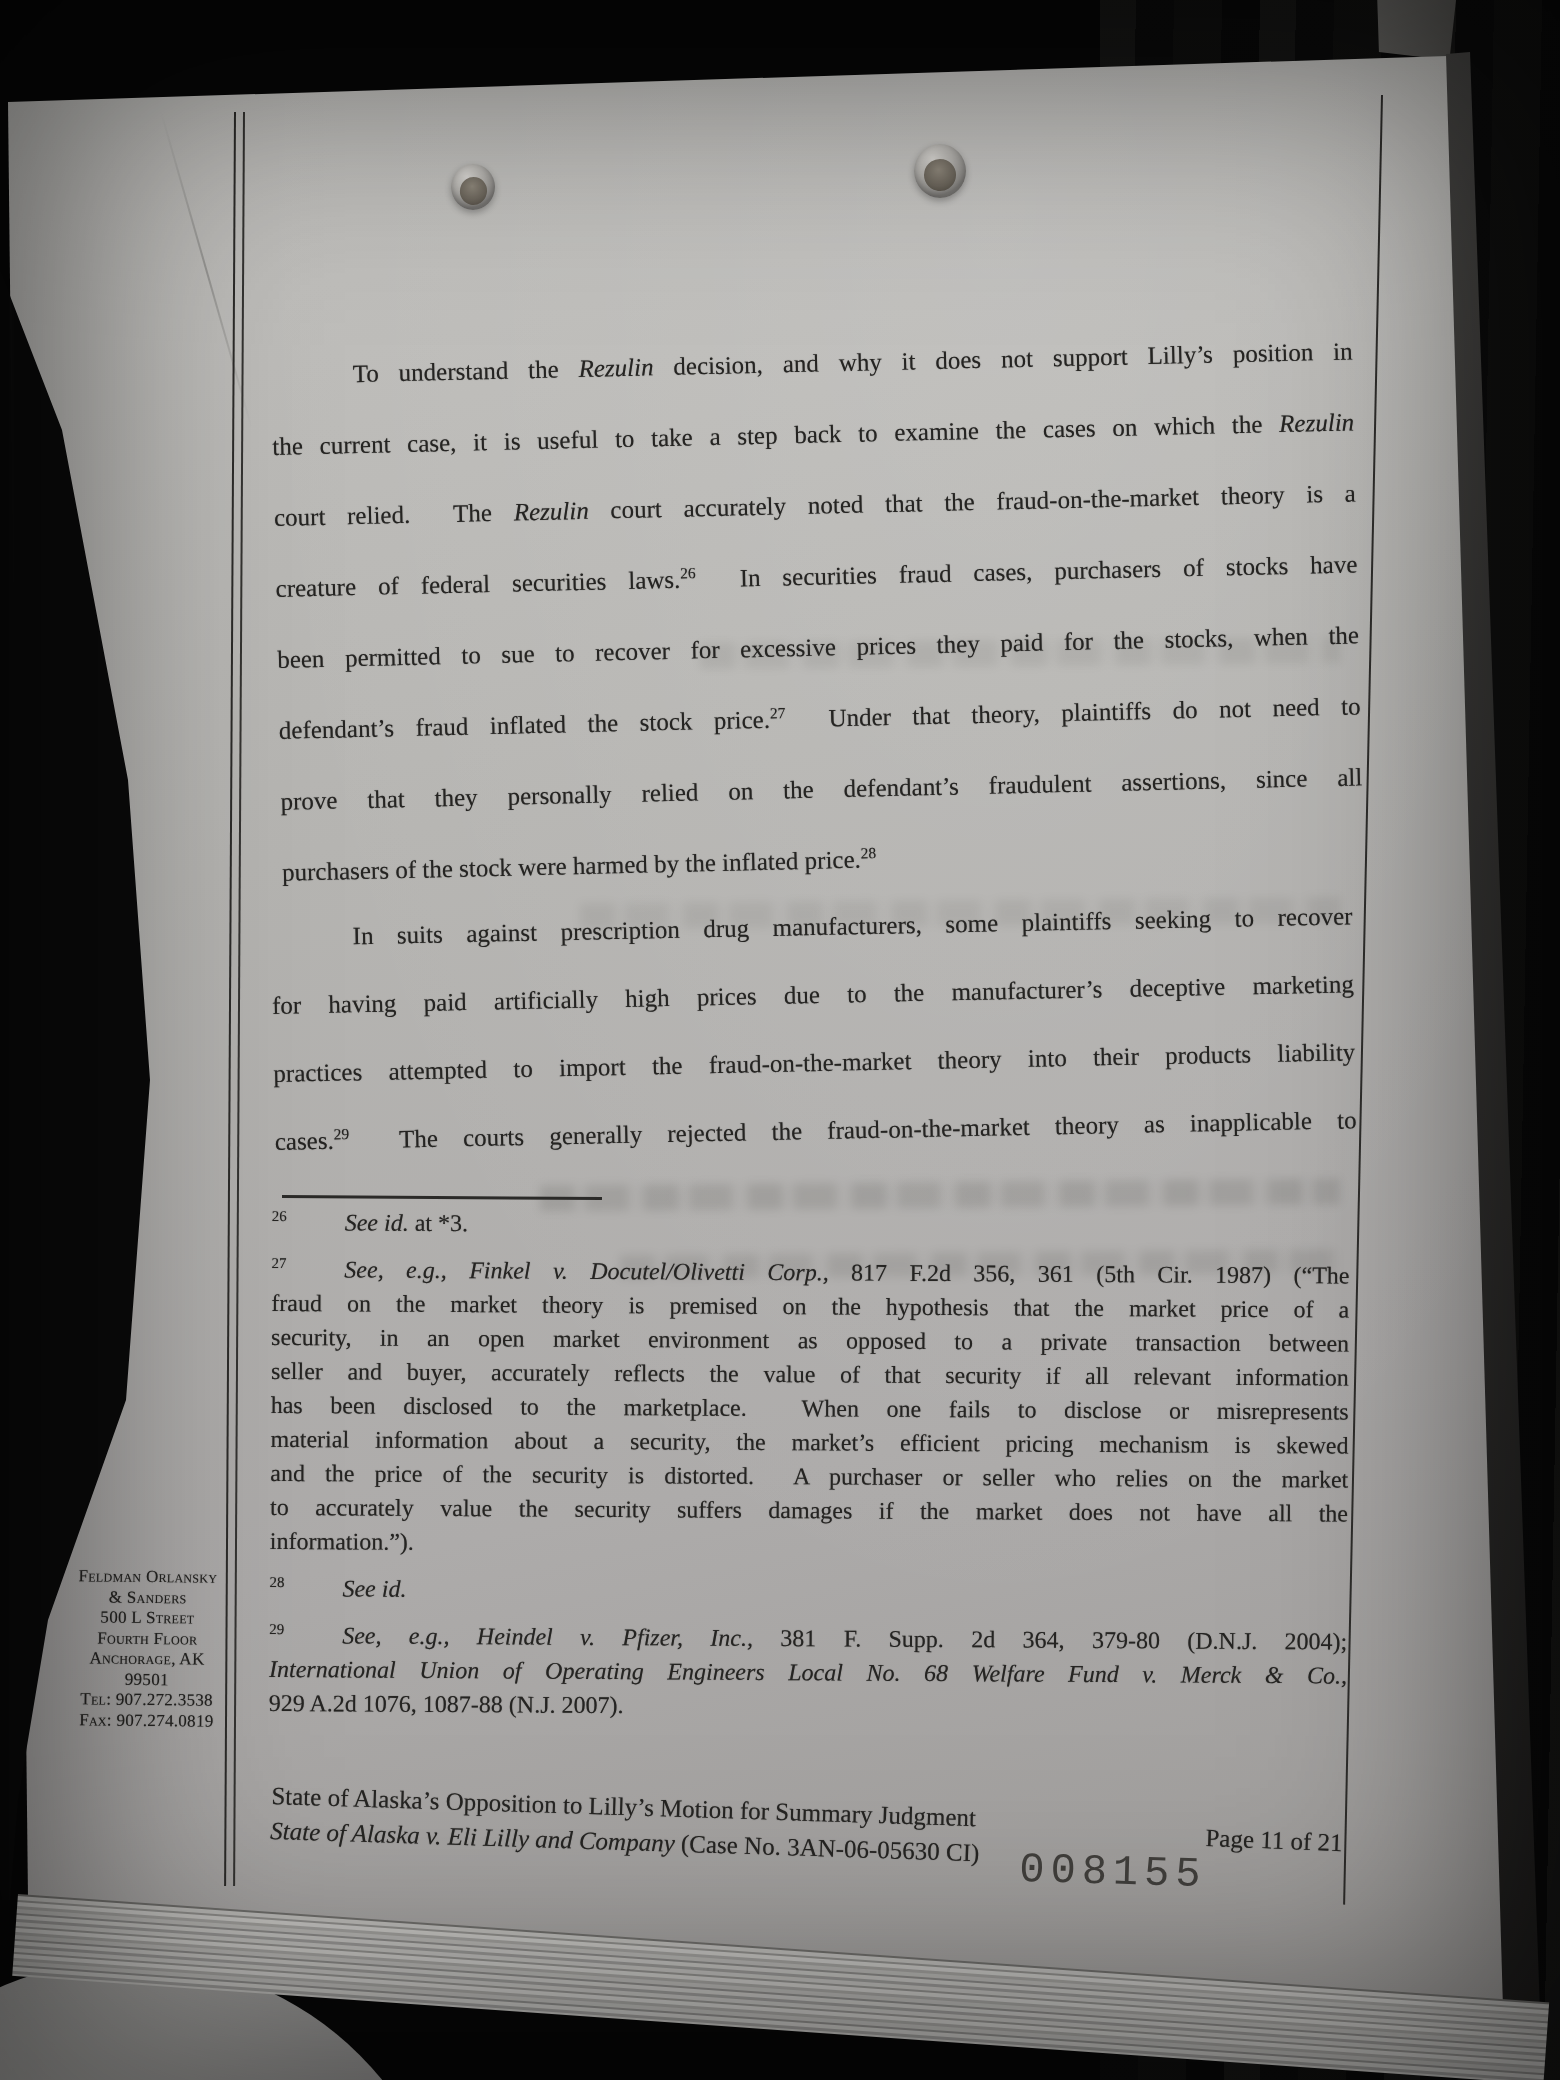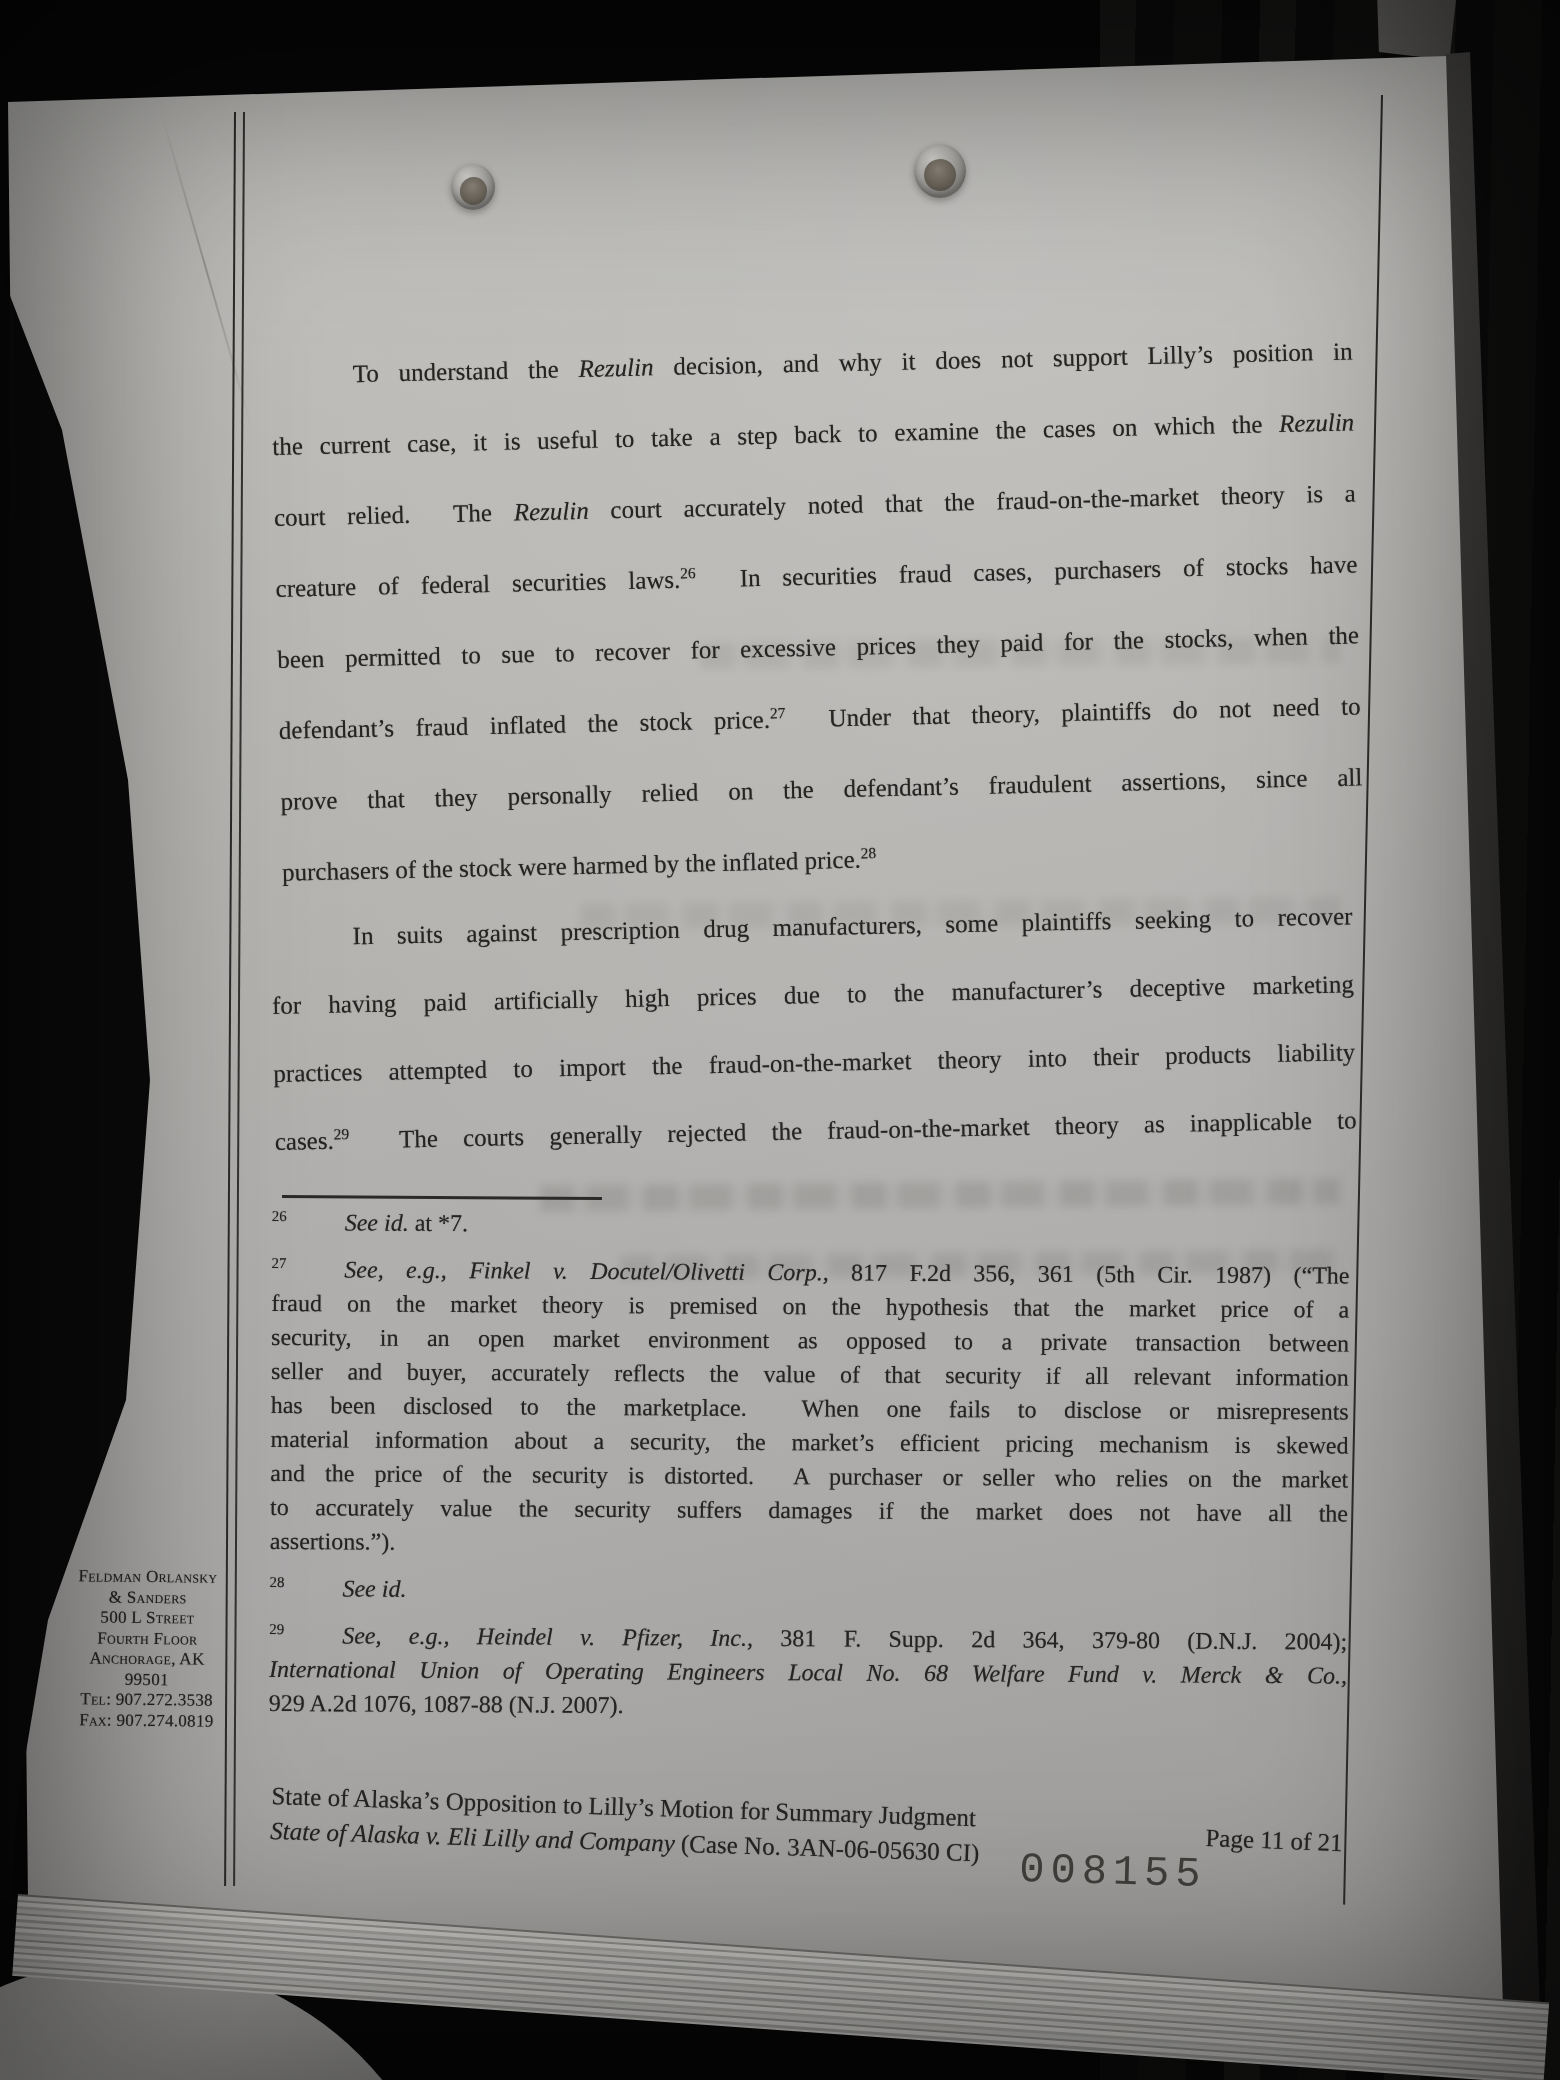--- a/index.html
+++ b/index.html
@@ -168,32 +168,32 @@
       <div class="jline indent"><span class="rm">In suits against prescription drug manufacturers, some plaintiffs seeking to recover</span></div>
       <div class="jline"><span class="rm">for having paid artificially high prices due to the manufacturer’s deceptive marketing</span></div>
       <div class="jline"><span class="rm">practices attempted to import the fraud-on-the-market theory into their products liability</span></div>
       <div class="jline"><span class="rm">cases.</span><span class="sup">29</span><span class="rm">&nbsp; The courts generally rejected the fraud-on-the-market theory as inapplicable to</span></div>
     </div>
 
   <div class="fn-block txt">
     <div class="fn-sep"></div>
     <div>
         <div class="fn">
-          <div class="jline last"><span class="sup">26</span><span class="fnind"></span><span class="it">See id.</span><span class="rm"> at *7.</span></div>
+          <div class="jline last"><span class="sup">26</span><span class="fnind"></span><span class="it">See id.</span><span class="rm"> at *3.</span></div>
         </div>
         <div class="fn">
           <div class="jline"><span class="sup">27</span><span class="fnind"></span><span class="it">See, e.g., Finkel v. Docutel/Olivetti Corp.,</span><span class="rm"> 817 F.2d 356, 361 (5th Cir. 1987) (“The</span></div>
           <div class="jline"><span class="rm">fraud on the market theory is premised on the hypothesis that the market price of a</span></div>
           <div class="jline"><span class="rm">security, in an open market environment as opposed to a private transaction between</span></div>
           <div class="jline"><span class="rm">seller and buyer, accurately reflects the value of that security if all relevant information</span></div>
           <div class="jline"><span class="rm">has been disclosed to the marketplace.&nbsp; When one fails to disclose or misrepresents</span></div>
           <div class="jline"><span class="rm">material information about a security, the market’s efficient pricing mechanism is skewed</span></div>
           <div class="jline"><span class="rm">and the price of the security is distorted.&nbsp; A purchaser or seller who relies on the market</span></div>
           <div class="jline"><span class="rm">to accurately value the security suffers damages if the market does not have all the</span></div>
-          <div class="jline last"><span class="rm">assertions.”).</span></div>
+          <div class="jline last"><span class="rm">information.”).</span></div>
         </div>
         <div class="fn">
           <div class="jline last"><span class="sup">28</span><span class="fnind"></span><span class="it">See id.</span></div>
         </div>
         <div class="fn">
           <div class="jline"><span class="sup">29</span><span class="fnind"></span><span class="it">See, e.g., Heindel v. Pfizer, Inc.,</span><span class="rm"> 381 F. Supp. 2d 364, 379-80 (D.N.J. 2004);</span></div>
           <div class="jline"><span class="it">International Union of Operating Engineers Local No. 68 Welfare Fund v. Merck &amp; Co.,</span></div>
           <div class="jline last"><span class="rm">929 A.2d 1076, 1087-88 (N.J. 2007).</span></div>
         </div>
       </div>

